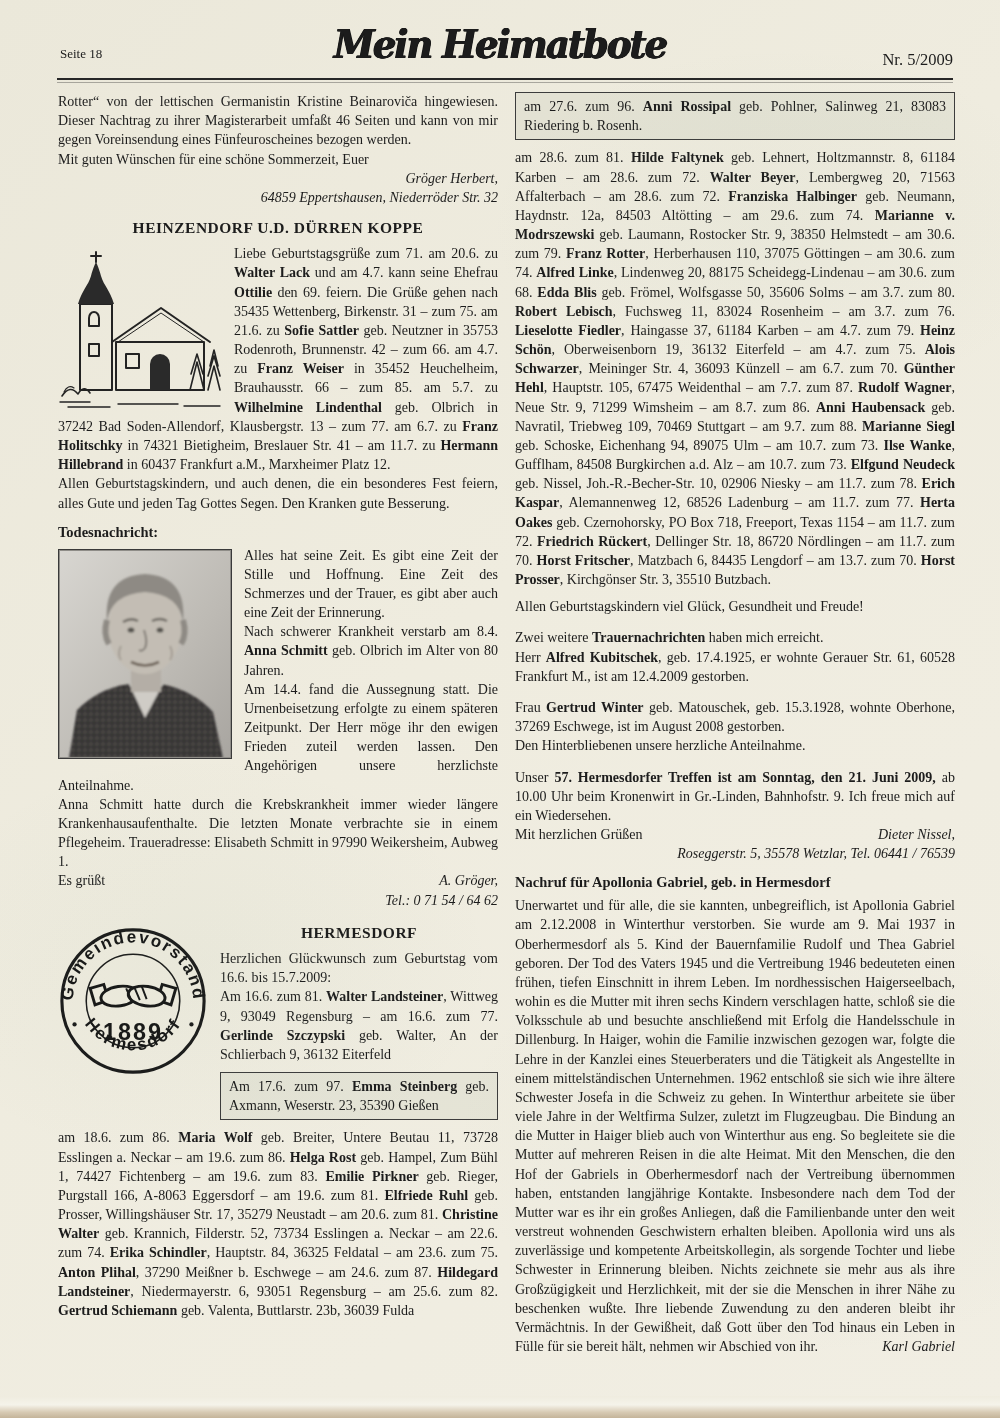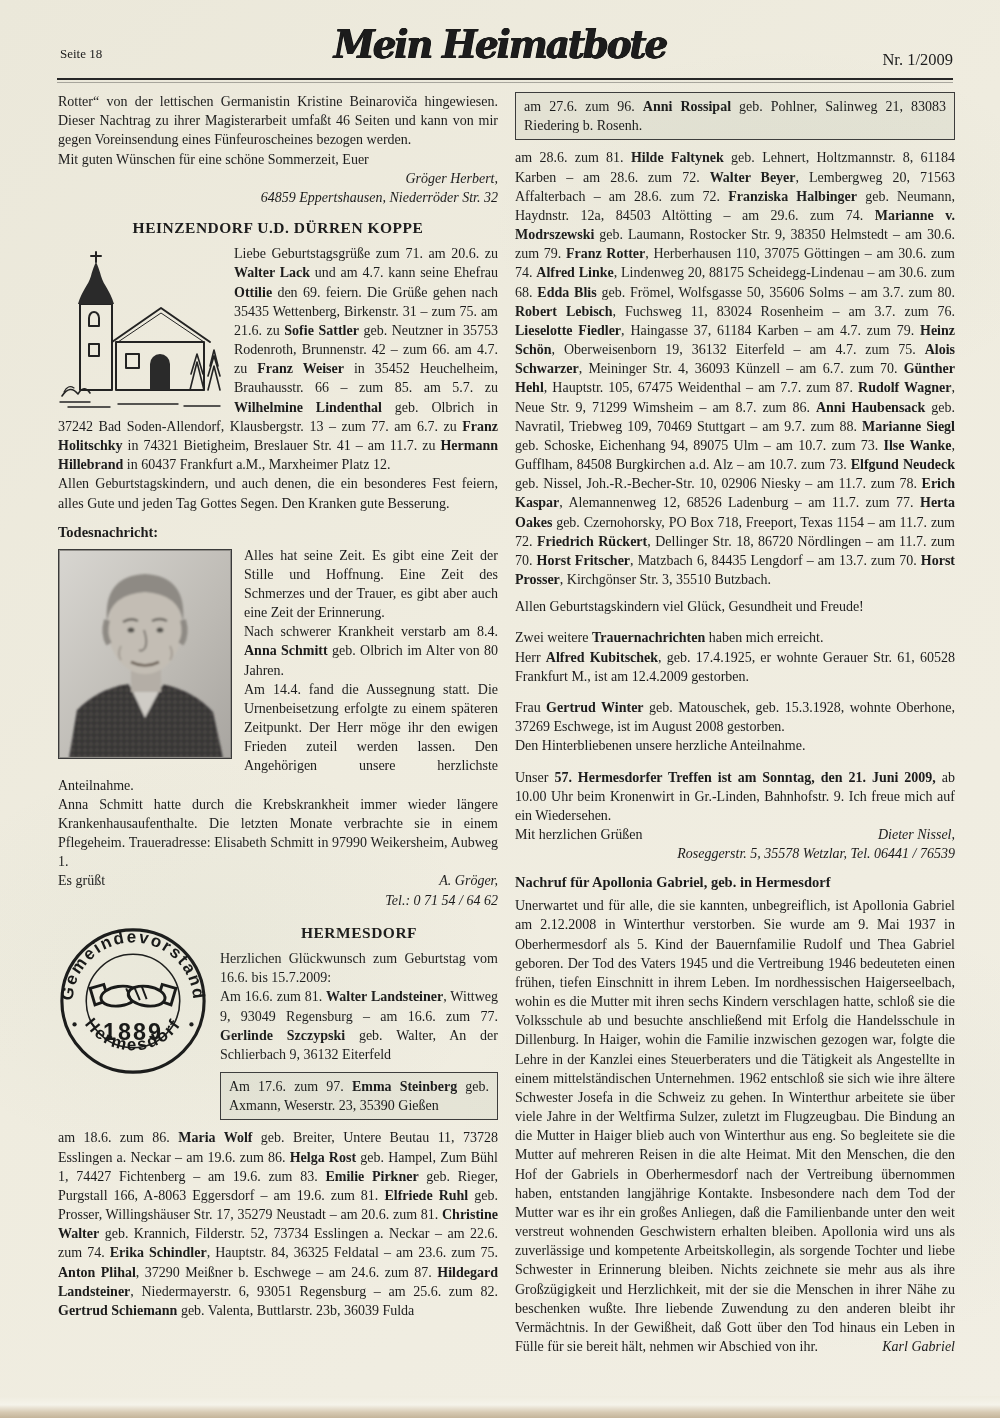--- a/index.html
+++ b/index.html
@@ -46,21 +46,21 @@
   .seal-year{font-family:"Liberation Sans",sans-serif;font-weight:bold;font-size:24px;letter-spacing:2px;fill:#161616;}
 </style>
 </head>
 <body>
 
 <div class="page">
 
   <div class="header">
     <div class="masthead">Mein Heimatbote</div>
     <div class="page-label">Seite 18</div>
-    <div class="issue-label">Nr. 1/2009</div>
+    <div class="issue-label">Nr. 5/2009</div>
   </div>
   <div class="rule"></div>
 
   <div class="columns">
 
     <div class="col">
 
       <p>Rotter“ von der lettischen Germanistin Kristine Beinaroviča hingewiesen. Dieser Nachtrag zu ihrer Magisterarbeit umfaßt 46 Seiten und kann von mir gegen Voreinsendung eines Fünfeuroscheines bezogen werden.</p>
       <p style="text-align:left;">Mit guten Wünschen für eine schöne Sommerzeit, Euer</p>
       <p class="sig">Gröger Herbert,</p>

